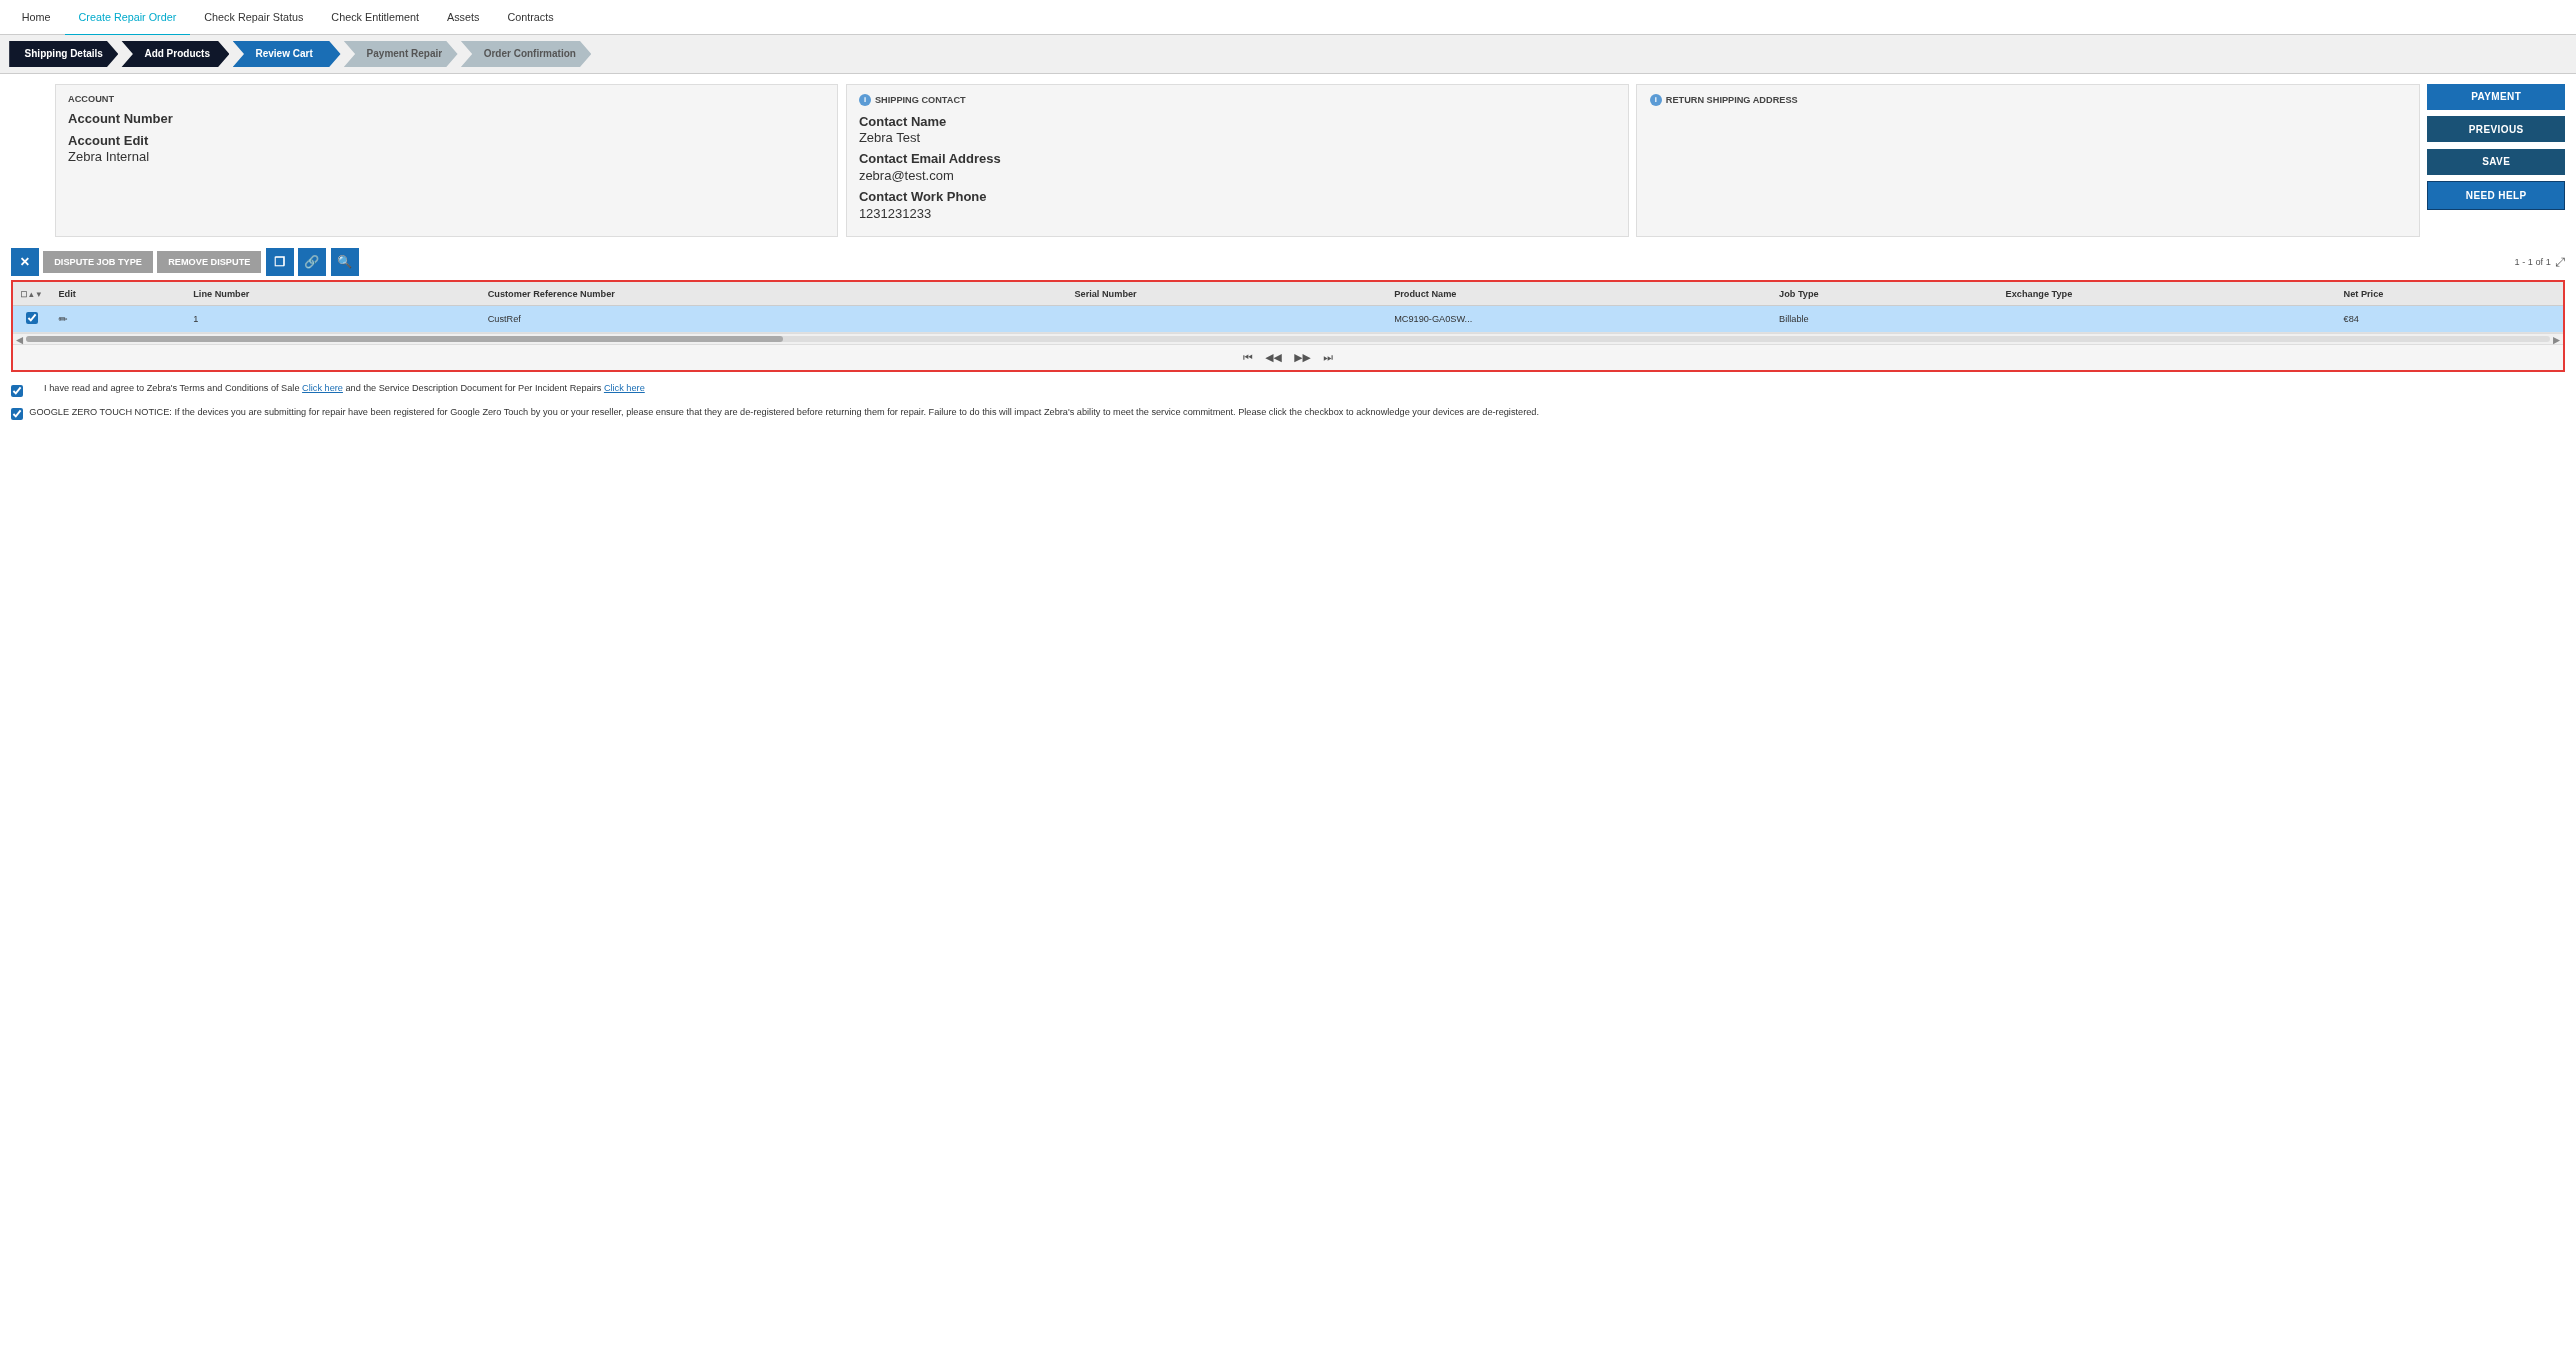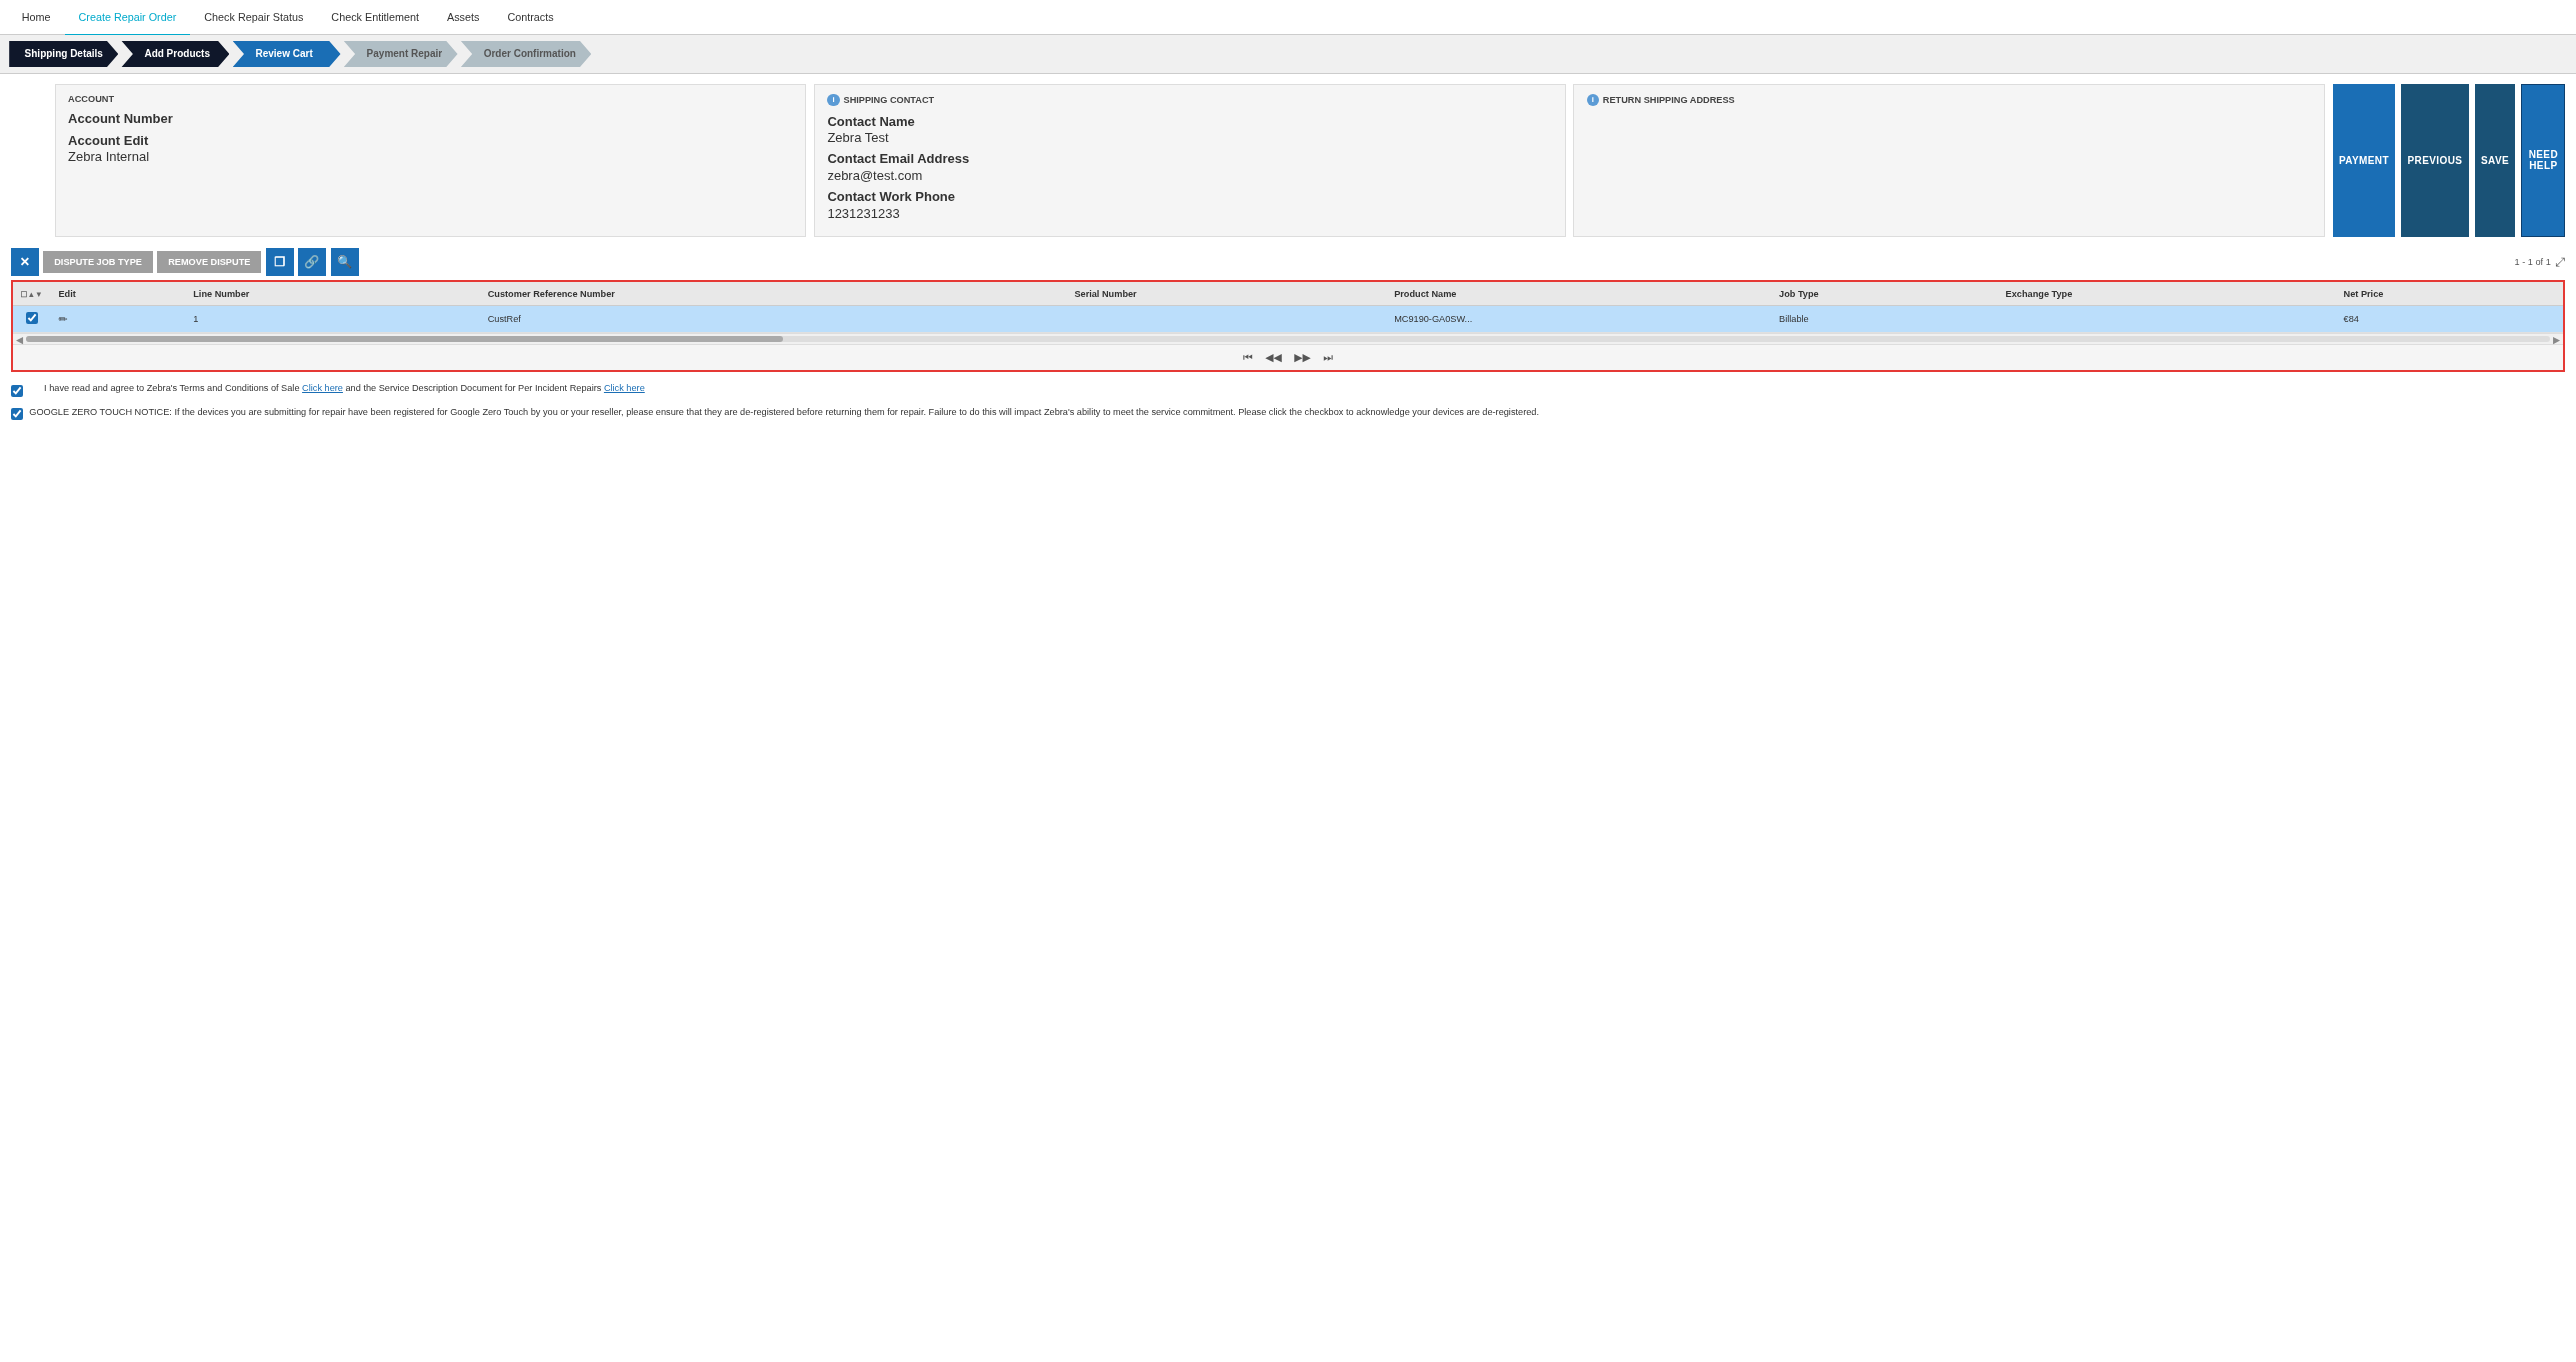--- a/index.html
+++ b/index.html
@@ -78,21 +78,21 @@
       background: #f5f5f5;
       border: 0.8px solid #ddd;
       padding: 9.2px 12.3px;
       flex: 1;
     }
     .info-card.side-buttons {
       flex: 0 0 138px;
       background: transparent;
       border: none;
       display: flex;
-      flex-direction: row;
+      flex-direction: column;
       gap: 6.2px;
       padding: 0;
     }
     .info-card h4 {
       font-size: 9.2px;
       font-weight: bold;
       color: #444;
       margin-bottom: 7.7px;
       display: flex;
       align-items: center;

